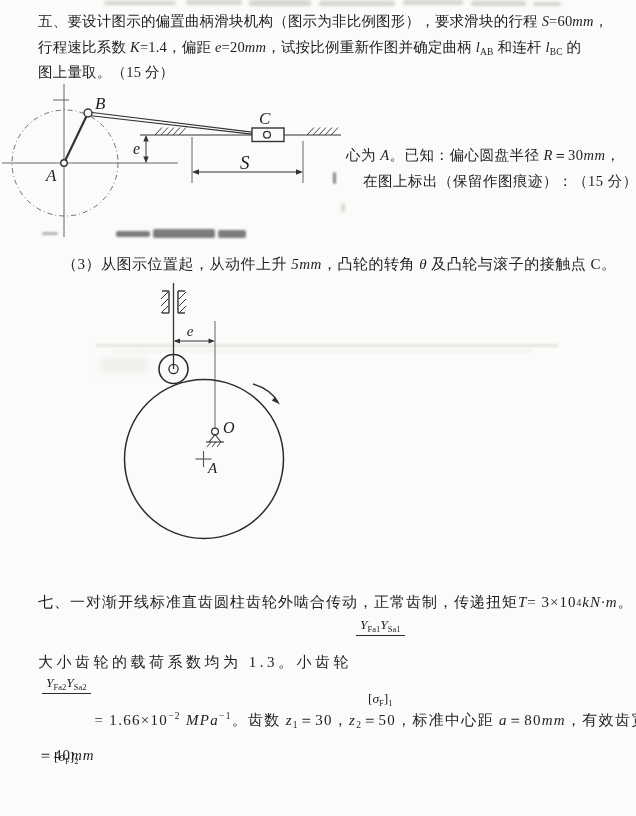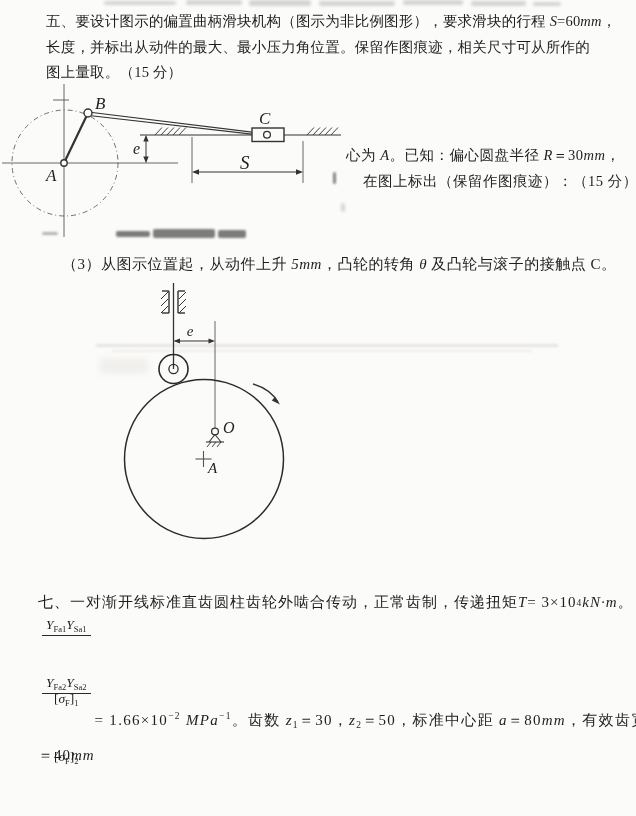--- a/index.html
+++ b/index.html
@@ -2,21 +2,21 @@
 <html><head>
 <meta charset="utf-8">
 <style>
   html,body{margin:0;padding:0;}
   body{
     width:636px;height:816px;position:relative;overflow:hidden;
     background:#fbfbfa;color:#1e1e1e;
     font-family:"Liberation Serif","DejaVu Serif",serif;
   }
   .line{position:absolute;white-space:nowrap;font-size:14.5px;line-height:25.5px;letter-spacing:.3px;}
-  .q5block{position:absolute;left:38px;top:9px;margin-left:8px;}
+  .q5block{position:absolute;left:38px;top:9px;}
   .q5block .tline{white-space:nowrap;font-size:14.5px;line-height:25.5px;letter-spacing:.2px;}
   i{font-style:italic;}
   sub{font-size:9.5px;line-height:0;vertical-align:-3px;}
   sup{font-size:9.5px;line-height:0;vertical-align:6px;}
   .wide{letter-spacing:3.5px;}
   .q7l{position:absolute;white-space:nowrap;font-size:15px;letter-spacing:1px;display:flex;align-items:center;justify-content:center;}
   .frac{display:inline-flex;flex-direction:column;align-items:center;vertical-align:middle;margin:0 4px;font-size:13.5px;letter-spacing:0;line-height:1.25;gap:43px;}
   .frac sub{font-size:8.5px;}
   .frac .num{border-bottom:1.2px solid #2a2a2a;padding:0 4px 1px;}
   .frac .den{padding-top:12px;}
@@ -32,21 +32,21 @@
 <div class="ghost" style="left:104px;top:1px;width:72px;height:4px"></div>
 <div class="ghost" style="left:186px;top:0;width:56px;height:5px"></div>
 <div class="ghost" style="left:249px;top:0;width:62px;height:6px"></div>
 <div class="ghost" style="left:319px;top:1px;width:76px;height:5px"></div>
 <div class="ghost" style="left:403px;top:0;width:60px;height:5px"></div>
 <div class="ghost" style="left:471px;top:1px;width:55px;height:5px"></div>
 <div class="ghost" style="left:533px;top:2px;width:28px;height:4px"></div>
 
 <div class="q5block">
   <div class="tline"><span>五、要设计图示的偏置曲柄滑块机构（图示为非比例图形），要求滑块的行程 </span><i>S</i><span>=60</span><i>mm</i><span>，</span></div>
-  <div class="tline"><span>长度，并标出从动件的最大、最小压力角位置。保留作图痕迹，相关尺寸可从所作的</span></div>
+  <div class="tline"><span>行程速比系数 </span><i>K</i><span>=1.4，偏距 </span><i>e</i><span>=20</span><i>mm</i><span>，试按比例重新作图并确定曲柄 </span><i>l</i><sub>AB</sub><span> 和连杆 </span><i>l</i><sub>BC</sub><span> 的</span></div>
   <div class="tline"><span>图上量取。（15 分）</span></div>
 </div>
 
 <svg style="left:0;top:75px" width="345" height="170" viewBox="0 75 345 170">
   <circle cx="65" cy="163" r="53" fill="none" stroke="#6f6f6f" stroke-width="1" stroke-dasharray="5 3 1 3"></circle>
   <line x1="2" y1="163" x2="178" y2="163" stroke="#565656" stroke-width="0.9"></line>
   <line x1="64" y1="84" x2="64" y2="237" stroke="#565656" stroke-width="0.9"></line>
   <line x1="53" y1="100" x2="69" y2="100" stroke="#565656" stroke-width="0.9"></line>
 
   <line x1="140" y1="135" x2="341" y2="135" stroke="#333" stroke-width="1.2"></line>
@@ -175,20 +175,21 @@
 <div class="q7l" style="left:38px;top:593px">
     <span>七、一对渐开线标准直齿圆柱齿轮外啮合传动，正常齿制，传递扭矩 </span>
     <i>T</i>
     <span> = 3×10</span>
     <sup>4</sup>
     <i> kN·m</i>
     <span>。</span>
   </div>
 
 <div class="q7l" style="left:38px;top:638px;height:48px">
+  <span><span class="wide">大小齿轮的载荷系数均为 1.3。小齿轮</span></span>
   <span class="frac">
     <span class="num"><i>Y</i><sub>Fa1</sub><i>Y</i><sub>Sa1</sub></span>
     <span class="den"><span>[</span><i>σ</i><sub>F</sub><span>]</span><sub>1</sub></span>
   </span>
 </div>
 
 <div class="q7l" style="left:38px;top:697px;height:46px;letter-spacing:1.3px">
   <span class="frac">
     <span class="num"><i>Y</i><sub>Fa2</sub><i>Y</i><sub>Sa2</sub></span>
     <span class="den"><span>[</span><i>σ</i><sub>F</sub><span>]</span><sub>2</sub></span>

